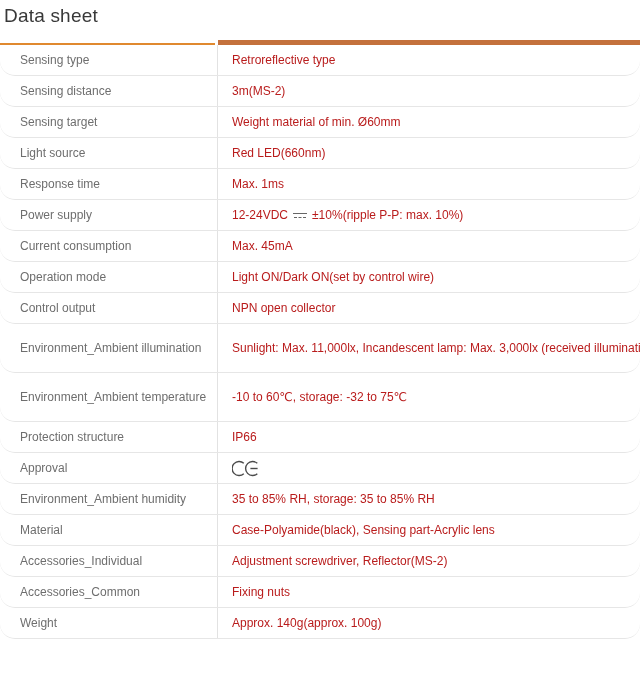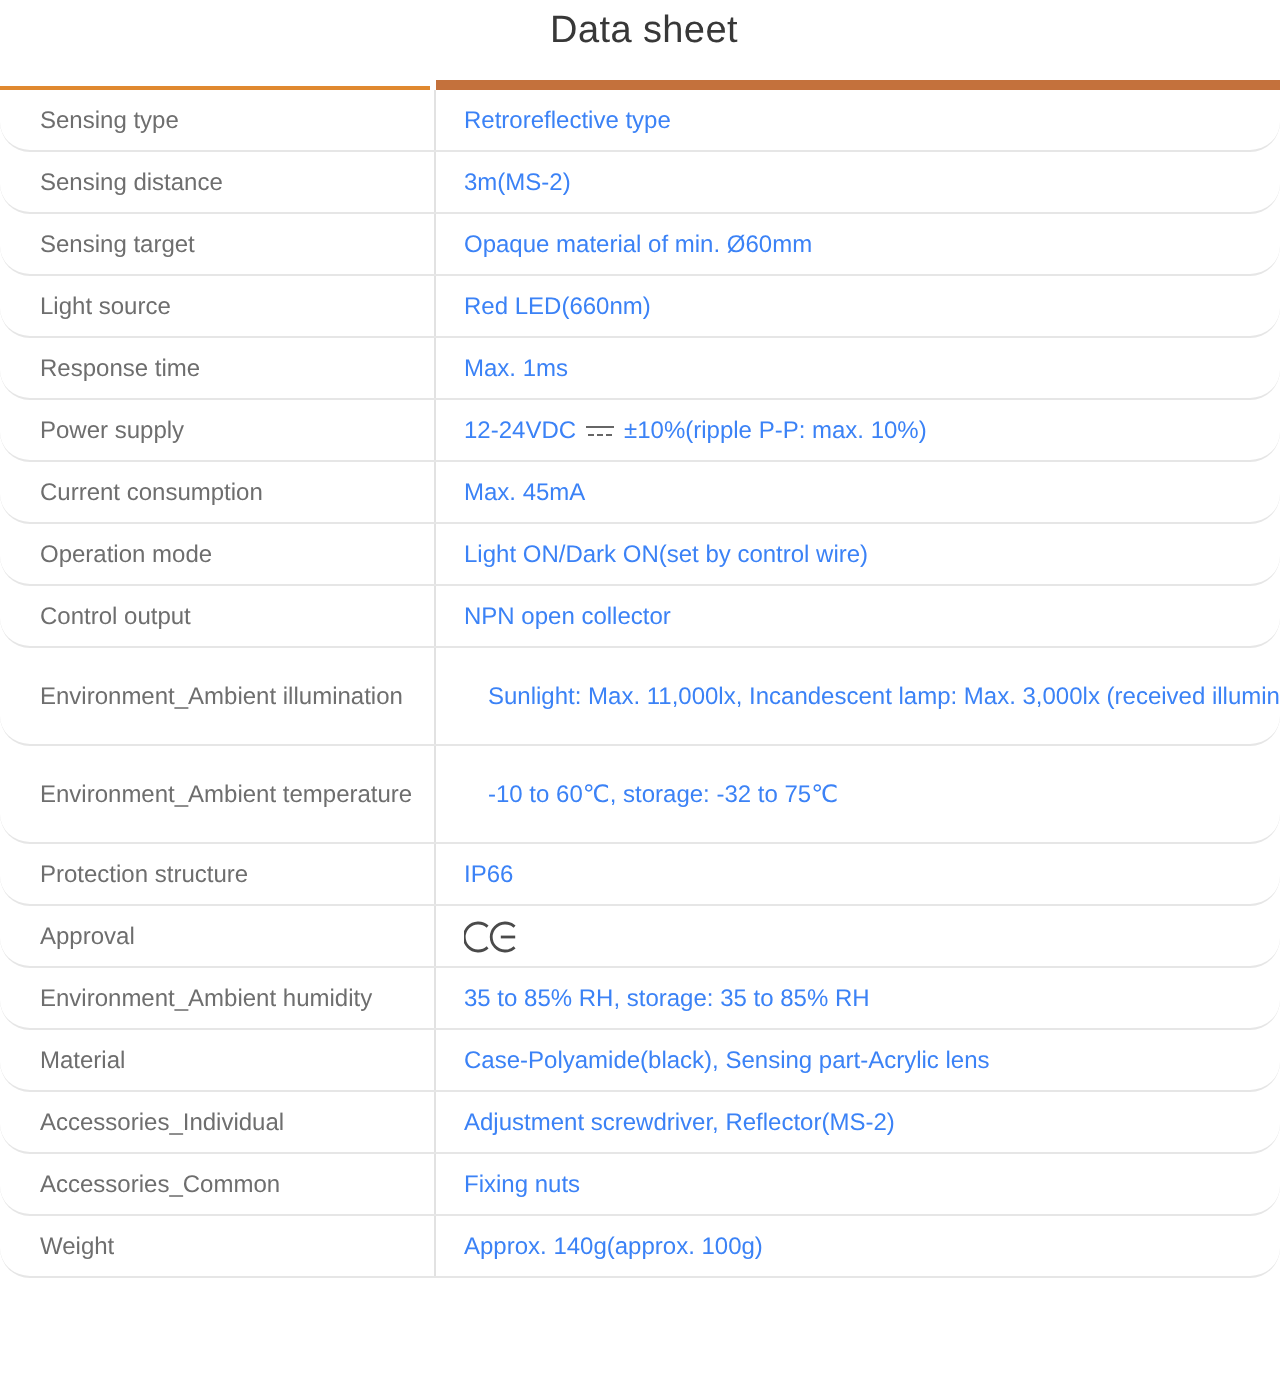--- a/index.html
+++ b/index.html
@@ -5,44 +5,43 @@
   html,body{margin:0;padding:0;background:#ffffff;}
   body{
     width:640px;height:698px;overflow:hidden;
     font-family:"Liberation Sans","DejaVu Sans",sans-serif;
     -webkit-font-smoothing:antialiased;
   }
   .page-title{
     margin:0;padding:4px 0 0 4px;
     font-size:19px;line-height:24px;font-weight:400;color:#383838;
     letter-spacing:.2px;
-    text-align:center;
   }
   .spec-table{margin-top:12px;}
   
   .tophead{display:flex;height:5px;}
   .tophead-left{width:215px;background:linear-gradient(to top,#e0892f 2px,rgba(0,0,0,0) 2px);}
   .tophead-gap{width:3px;}
   .tophead-right{flex:1;background:#c4713c;}
   .row{
     display:flex;align-items:stretch;
     min-height:30px;border-bottom:1px solid #e6e6e6;border-radius:15px;
   }
-  .row.tall{min-height:48px;gap:12px;}
+  .row.tall{min-height:48px;}
   .cell{font-size:12px;line-height:1.55;display:flex;align-items:center;box-sizing:border-box;}
   .cell-label{
     width:218px;flex:0 0 218px;
     padding:5px 10px 5px 20px;
     border-right:1px solid #e2e2e2;
     color:#6e6e6e;
   }
   .cell-value{
     flex:1;min-width:0;
     padding:5px 8px 5px 14px;
-    color:#3b82f6;
+    color:#b91c1c;
     white-space:nowrap;overflow:hidden;
   }
   
   .dc-icon{
     display:inline-block;width:14px;height:9px;
     margin:0 5px;position:relative;top:1px;vertical-align:baseline;
   }
   .dc-icon::before{
     content:"";position:absolute;left:0;right:0;top:1px;
     border-top:1.5px solid #666;
@@ -68,21 +67,21 @@
   <div class="row">
     <div class="cell cell-label">Sensing type</div>
     <div class="cell cell-value">Retroreflective type</div>
   </div>
   <div class="row">
     <div class="cell cell-label">Sensing distance</div>
     <div class="cell cell-value">3m(MS-2)</div>
   </div>
   <div class="row">
     <div class="cell cell-label">Sensing target</div>
-    <div class="cell cell-value">Opaque material of min. Ø60mm</div>
+    <div class="cell cell-value">Weight material of min. Ø60mm</div>
   </div>
   <div class="row">
     <div class="cell cell-label">Light source</div>
     <div class="cell cell-value">Red LED(660nm)</div>
   </div>
   <div class="row">
     <div class="cell cell-label">Response time</div>
     <div class="cell cell-value">Max. 1ms</div>
   </div>
   <div class="row">

